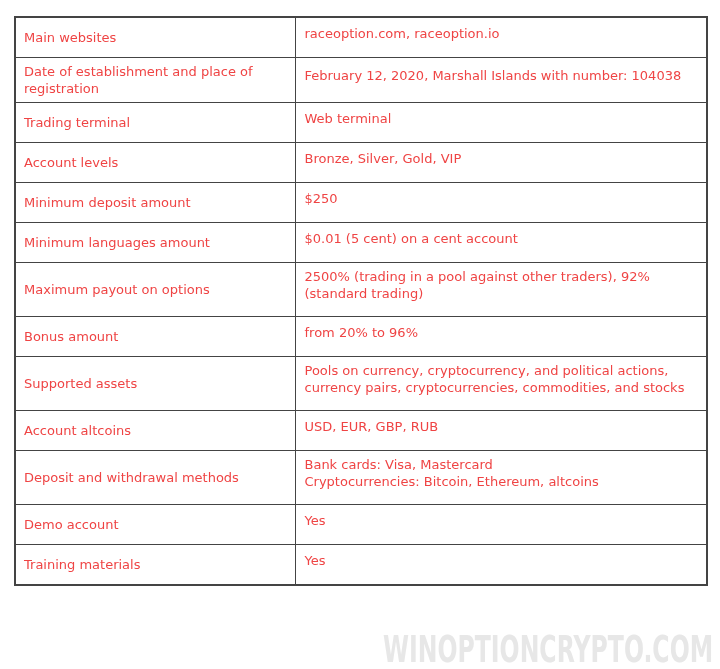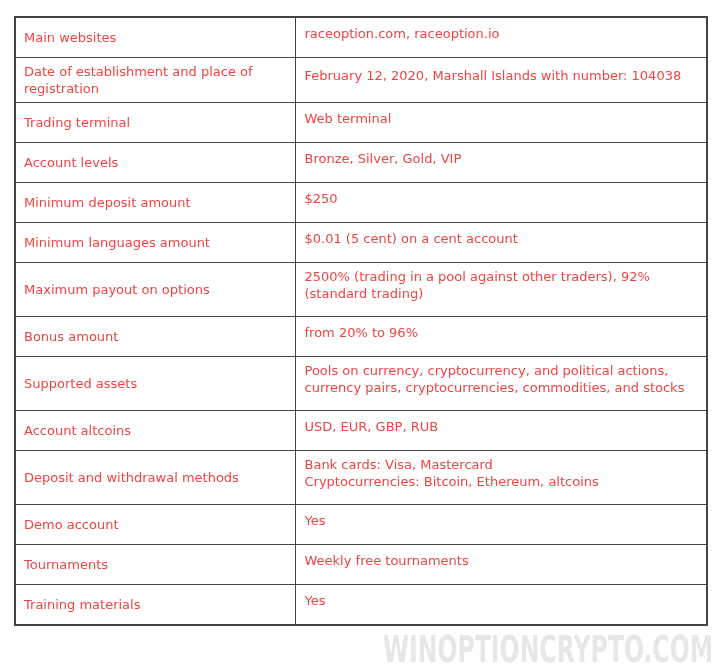--- a/index.html
+++ b/index.html
@@ -122,24 +122,20 @@
         <tr>
           <td class="label-cell">Deposit and withdrawal methods</td>
           <td class="value-cell">Bank cards: Visa, Mastercard
 Cryptocurrencies: Bitcoin, Ethereum, altcoins</td>
         </tr>
         <tr>
           <td class="label-cell">Demo account</td>
           <td class="value-cell">Yes</td>
         </tr>
         <tr>
-          <td class="label-cell">Tournaments</td>
-          <td class="value-cell">Weekly free tournaments</td>
-        </tr>
-        <tr>
           <td class="label-cell">Training materials</td>
           <td class="value-cell">Yes</td>
         </tr>
       </tbody>
   </table>
 
   <div class="watermark">WINOPTIONCRYPTO.COM</div>
 
 </div>
 

